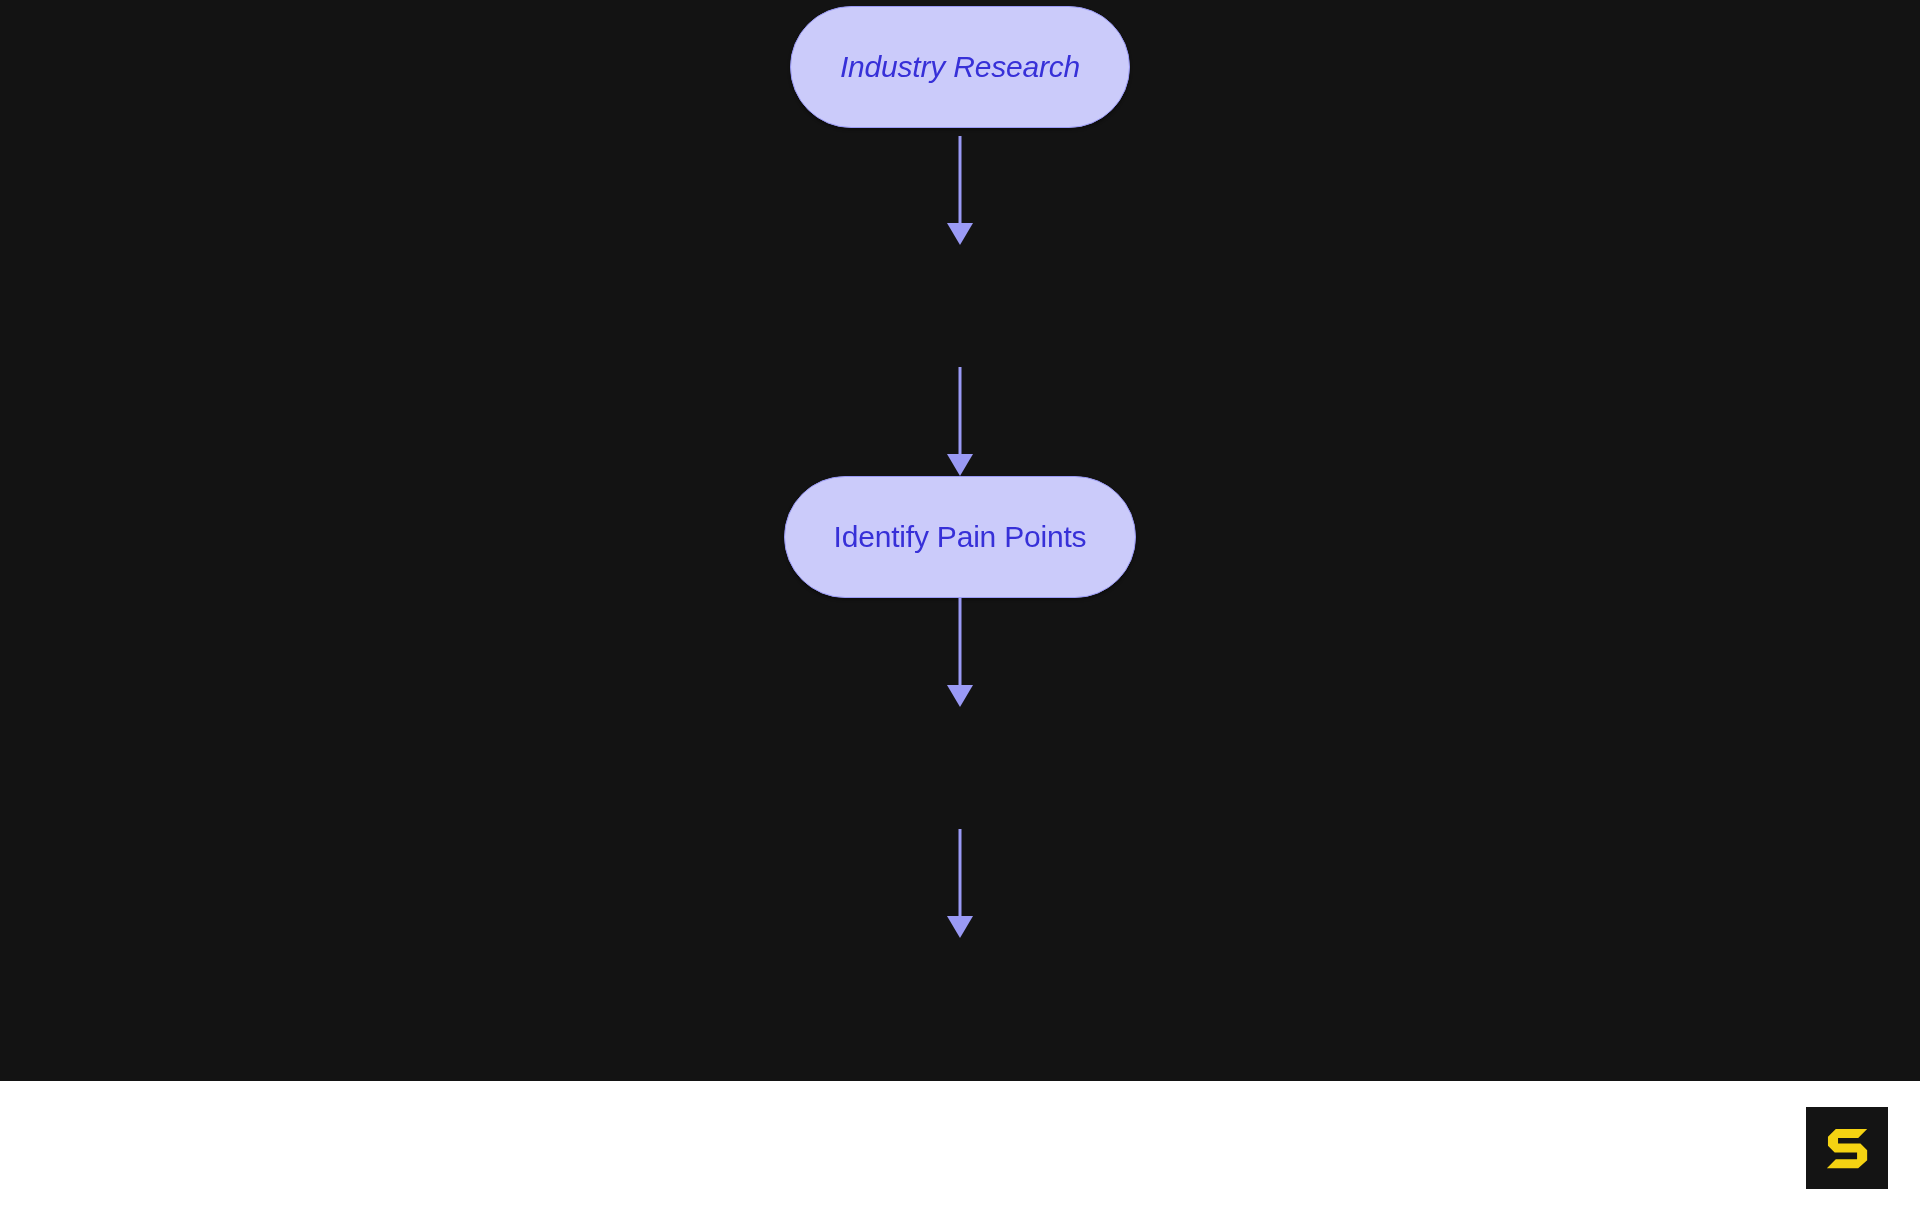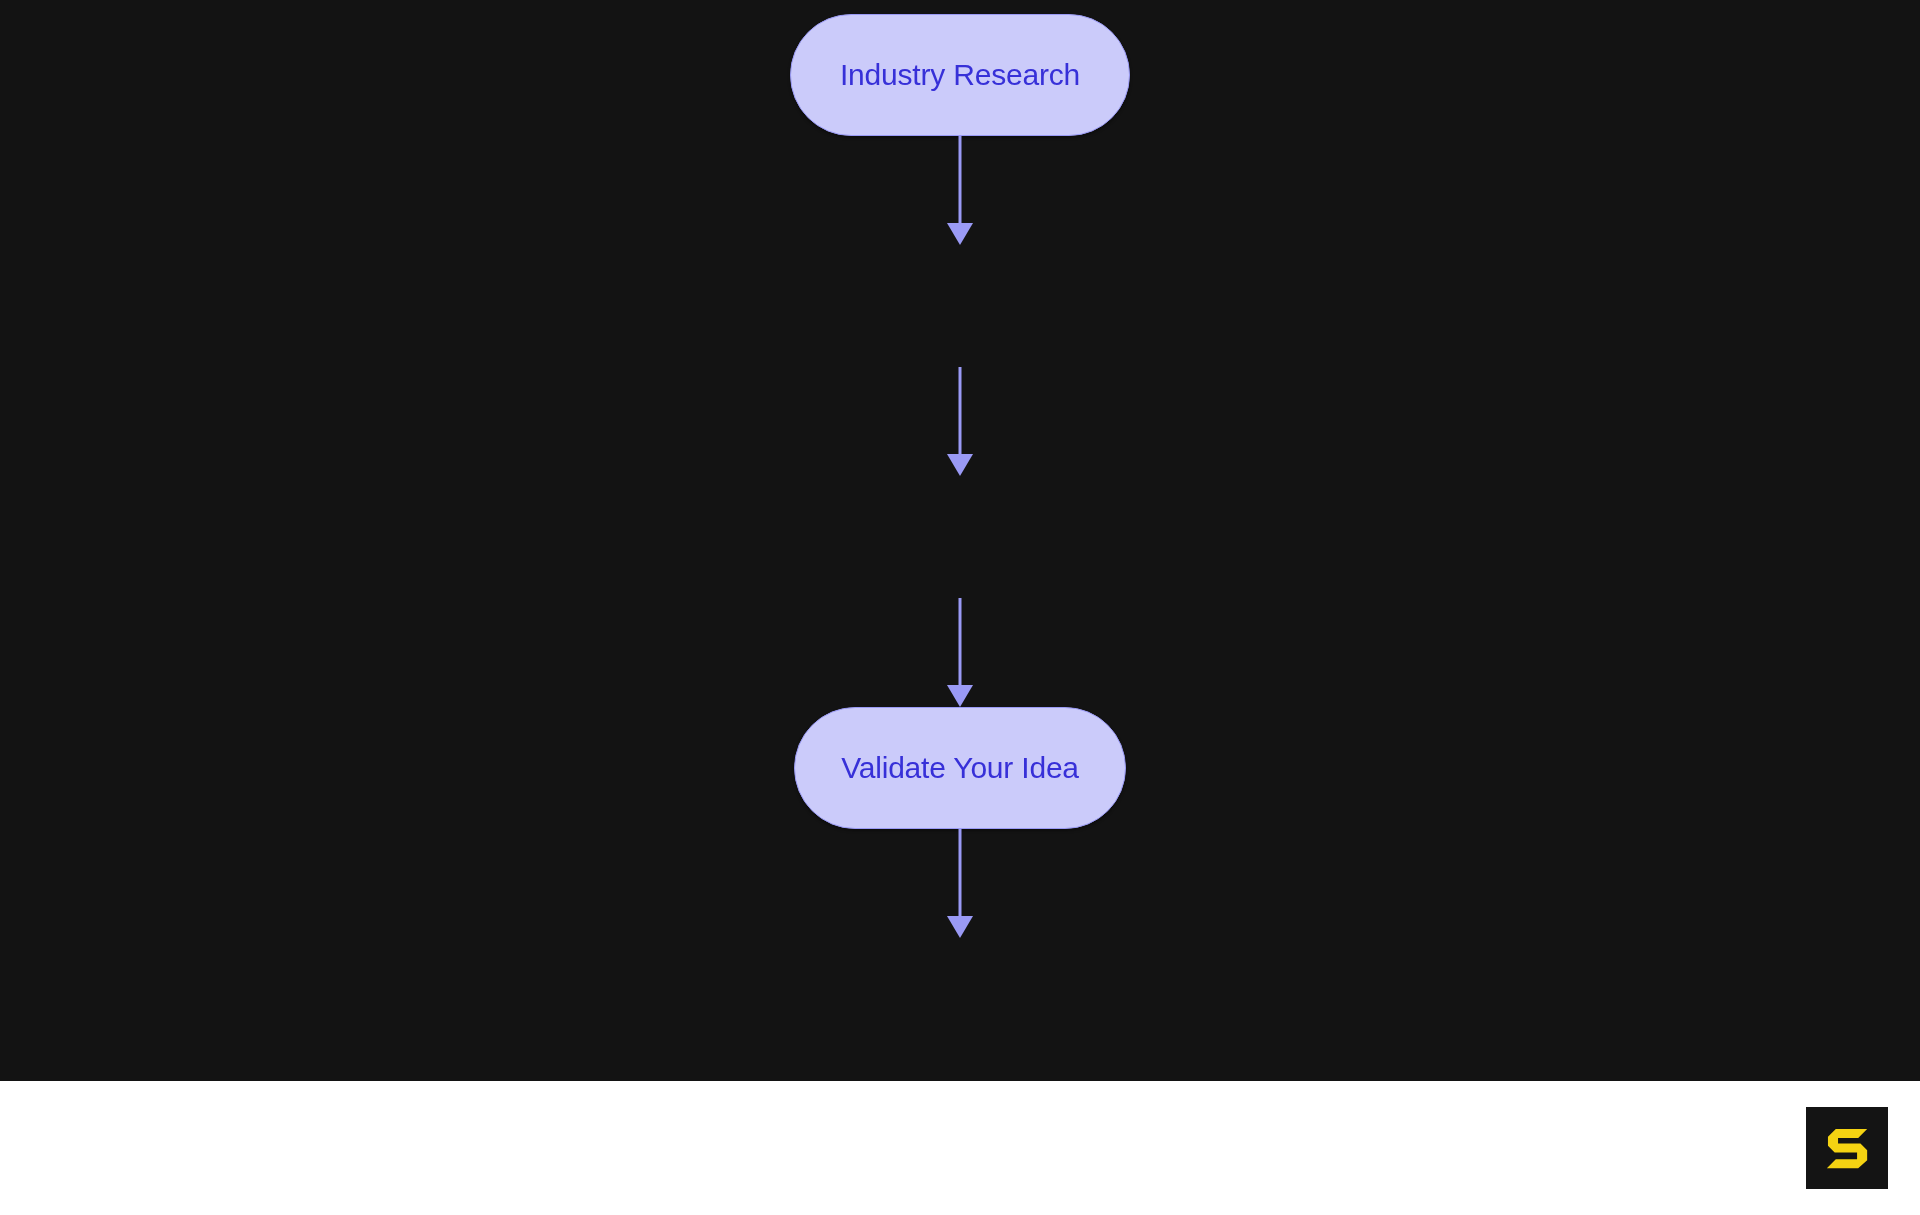--- a/index.html
+++ b/index.html
@@ -51,21 +51,21 @@
   .node-label {
     color: #3730d8;
     font-family: "Liberation Sans", sans-serif;
     font-size: 30px;
     font-weight: 400;
     letter-spacing: -0.2px;
     white-space: nowrap;
     line-height: 1;
   }
 
-  .node.n1 { top: 14px;   width: 340px; }
+  .node.n1 { top: 6px;   width: 340px; font-style: italic; }
   .node.n2 { top: 245px;  width: 478px; }
   .node.n3 { top: 476px;  width: 352px; }
   .node.n4 { top: 707px;  width: 332px; }
   .node.n5 { top: 938px;  width: 558px; }
 
   
   .edge {
     position: absolute;
     left: 50%;
     transform: translateX(-50%);
@@ -136,29 +136,29 @@
       <div class="shaft"></div>
       <div class="head"></div>
     </div>
 
 
     <div class="edge e2">
       <div class="shaft"></div>
       <div class="head"></div>
     </div>
 
+    <div class="node n3">
+      <span class="node-label">Identify Pain Points</span>
+    </div>
 
     <div class="edge e3">
       <div class="shaft"></div>
       <div class="head"></div>
     </div>
 
-    <div class="node n4">
-      <span class="node-label">Validate Your Idea</span>
-    </div>
 
     <div class="edge e4">
       <div class="shaft"></div>
       <div class="head"></div>
     </div>
 
 
   </div>
 
   <div id="footer">

